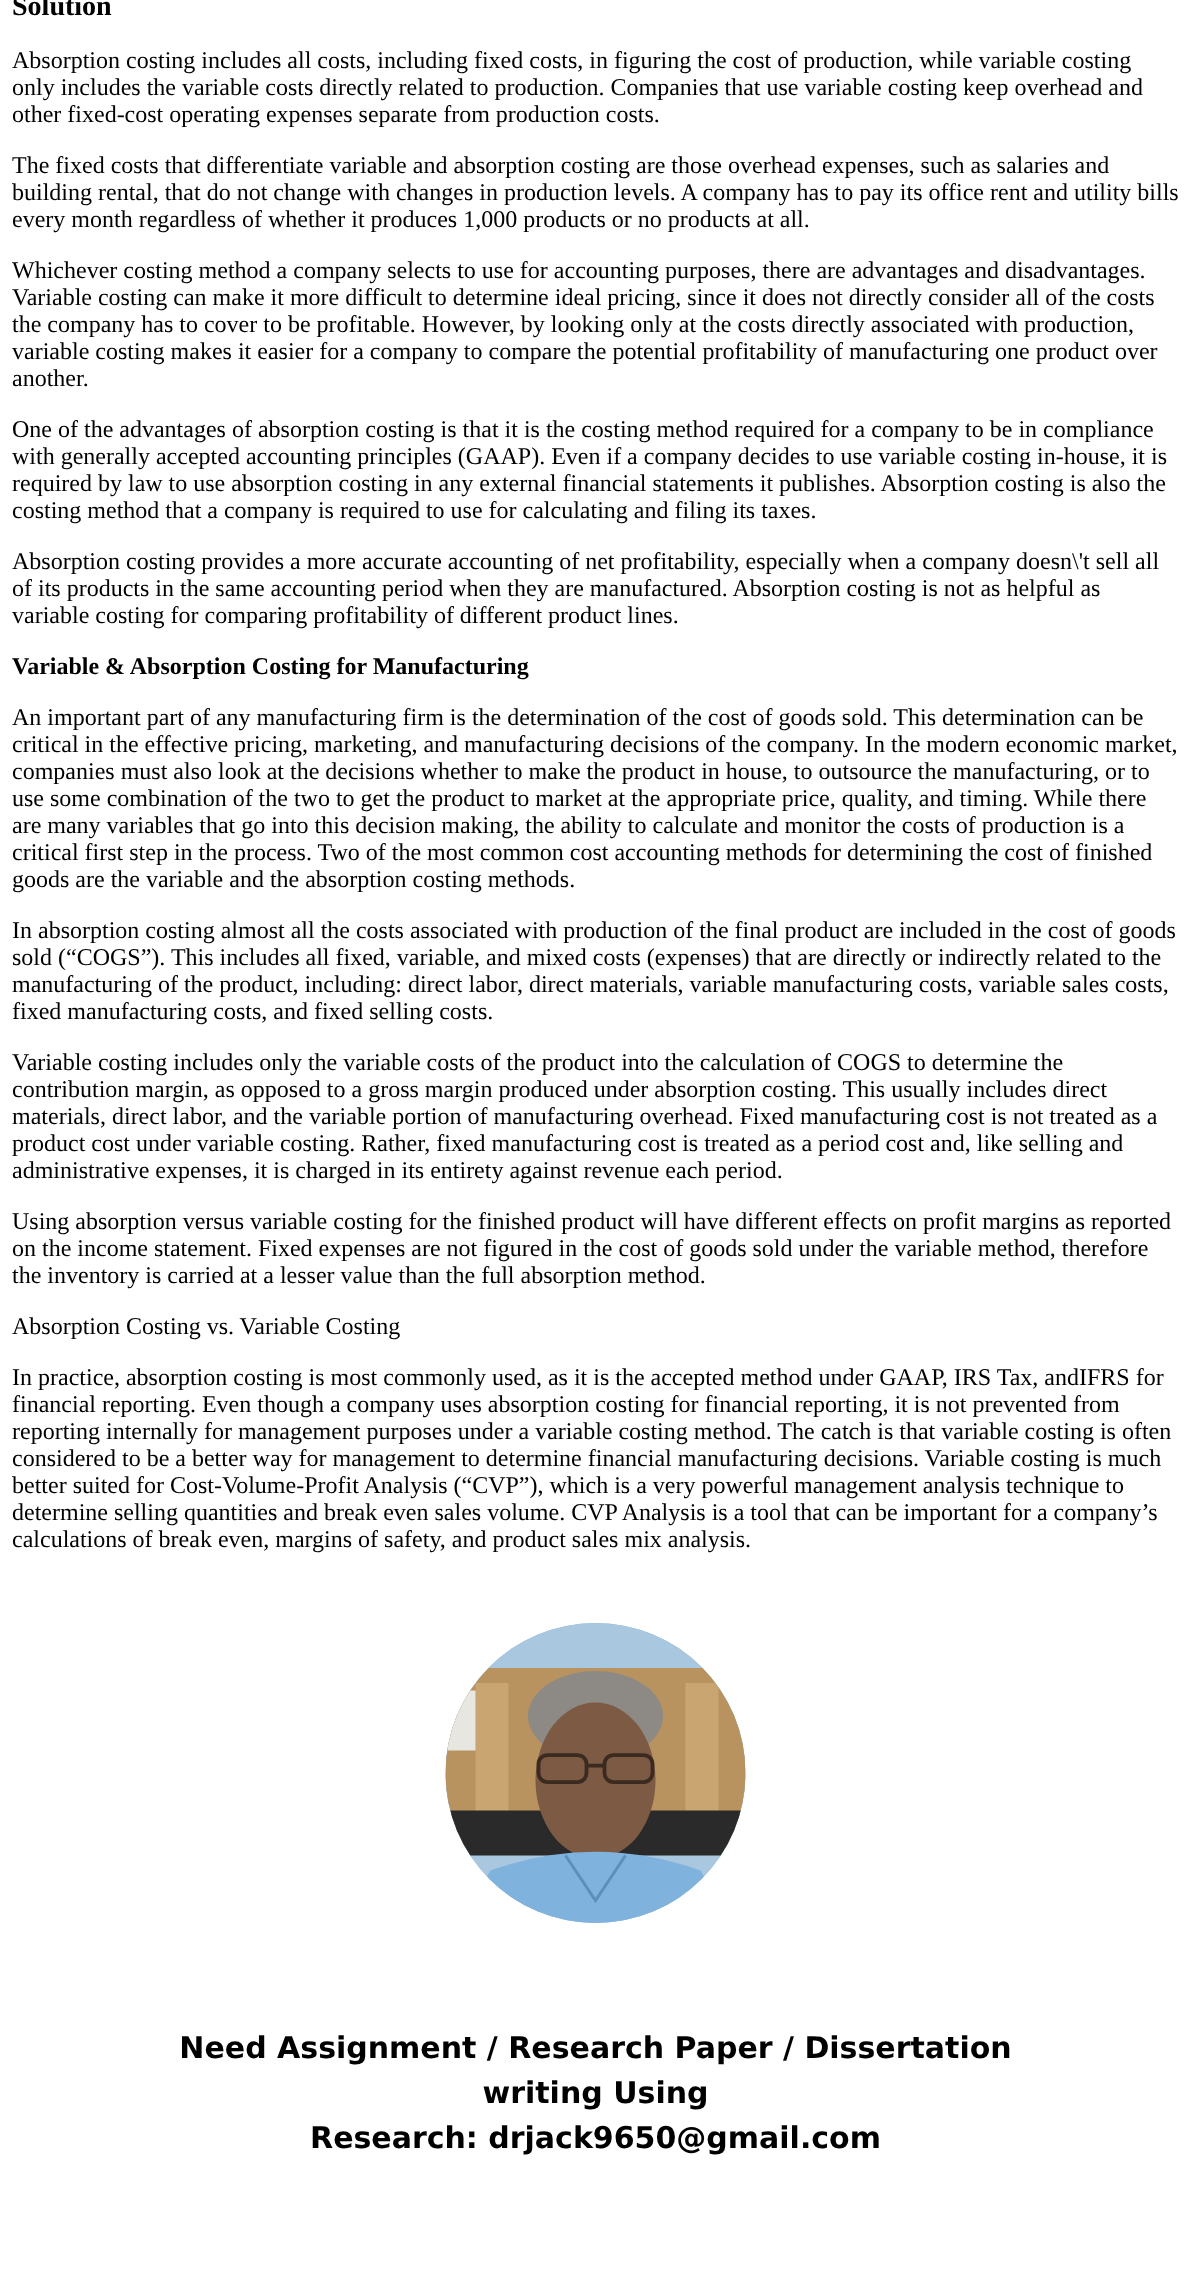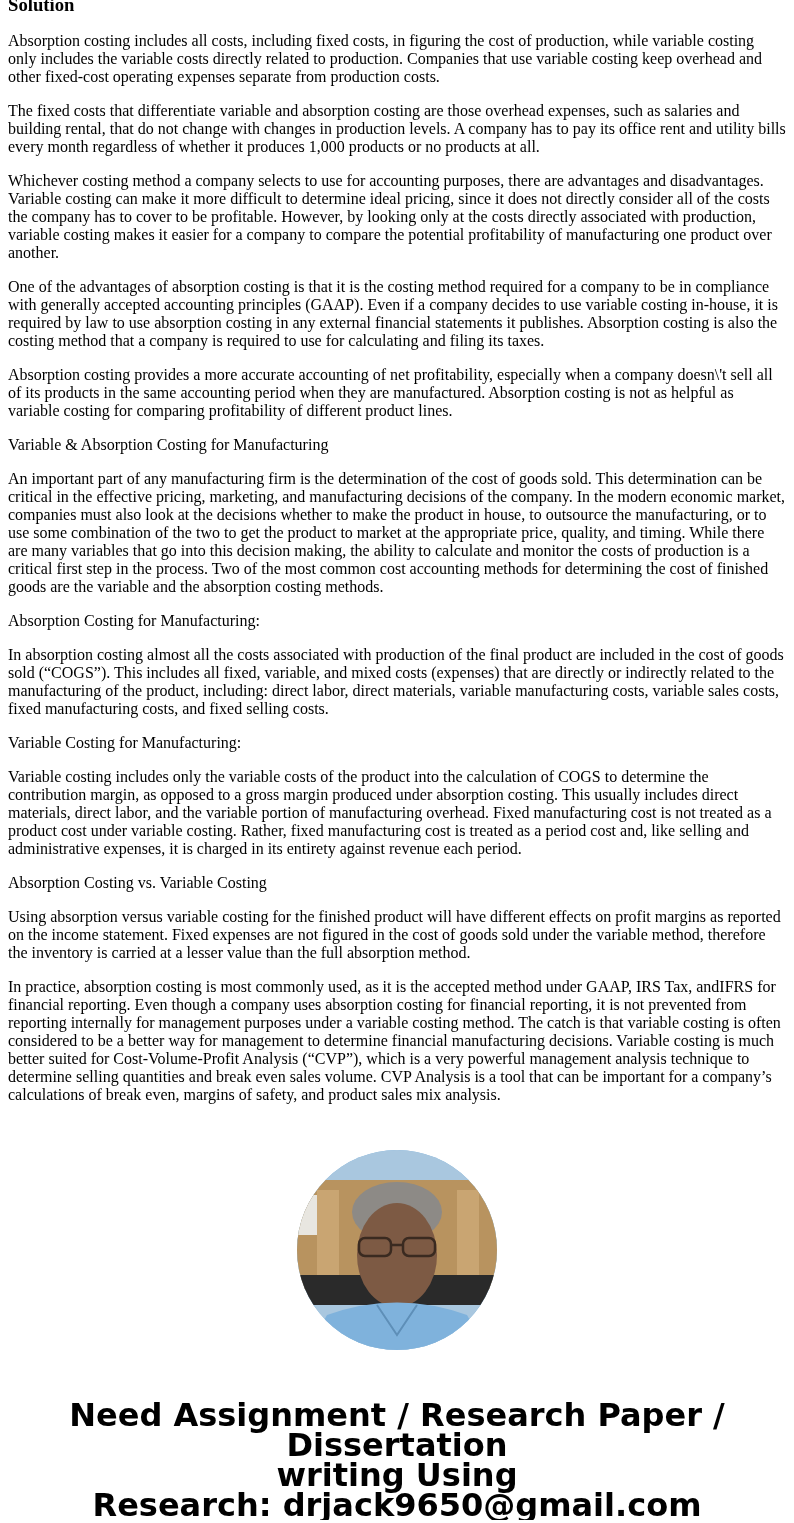--- a/index.html
+++ b/index.html
@@ -12,60 +12,58 @@
   }
   .content { padding: 0 8px; }
   h3.solution-title {
     font-family: "Liberation Serif", serif;
     font-size: 18.7px;
     font-weight: bold;
     margin: -6px 0 0 0;
     line-height: 22px;
   }
   p { margin: 16px 0 0 0; }
-  p.bold { font-weight: normal; }
+  p.bold { font-weight: bold; }
   .avatar-wrap {
     width: 794px;
     display: flex;
     justify-content: center;
     margin-top: 46px;
   }
   .avatar {
     width: 200px; height: 200px; border-radius: 50%;
     overflow: hidden; position: relative;
     background: #7fb2dc;
   }
   .promo {
     font-family: "DejaVu Sans", sans-serif;
     font-weight: bold;
-    font-size: 32px;
+    font-size: 20px;
     line-height: 30px;
     text-align: center;
-    margin-top: 50px;
+    margin-top: 68px;
     color: #000;
   }
 </style>
 </head>
 <body>
 
 <div class="content">
   <h3 class="solution-title">Solution</h3>
   <p>Absorption costing includes all costs, including fixed costs, in figuring the cost of production, while variable costing only includes the variable costs directly related to production. Companies that use variable costing keep overhead and other fixed-cost operating expenses separate from production costs.</p>
   <p>The fixed costs that differentiate variable and absorption costing are those overhead expenses, such as salaries and building rental, that do not change with changes in production levels. A company has to pay its office rent and utility bills every month regardless of whether it produces 1,000 products or no products at all.</p>
   <p>Whichever costing method a company selects to use for accounting purposes, there are advantages and disadvantages. Variable costing can make it more difficult to determine ideal pricing, since it does not directly consider all of the costs the company has to cover to be profitable. However, by looking only at the costs directly associated with production, variable costing makes it easier for a company to compare the potential profitability of manufacturing one product over another.</p>
   <p>One of the advantages of absorption costing is that it is the costing method required for a company to be in compliance with generally accepted accounting principles (GAAP). Even if a company decides to use variable costing in-house, it is required by law to use absorption costing in any external financial statements it publishes. Absorption costing is also the costing method that a company is required to use for calculating and filing its taxes.</p>
   <p>Absorption costing provides a more accurate accounting of net profitability, especially when a company doesn\'t sell all of its products in the same accounting period when they are manufactured. Absorption costing is not as helpful as variable costing for comparing profitability of different product lines.</p>
   <p class="bold">Variable &amp; Absorption Costing for Manufacturing</p>
   <p>An important part of any manufacturing firm is the determination of the cost of goods sold. This determination can be critical in the effective pricing, marketing, and manufacturing decisions of the company. In the modern economic market, companies must also look at the decisions whether to make the product in house, to outsource the manufacturing, or to use some combination of the two to get the product to market at the appropriate price, quality, and timing. While there are many variables that go into this decision making, the ability to calculate and monitor the costs of production is a critical first step in the process. Two of the most common cost accounting methods for determining the cost of finished goods are the variable and the absorption costing methods.</p>
-  <p>Absorption Costing for Manufacturing:</p>
   <p>In absorption costing almost all the costs associated with production of the final product are included in the cost of goods sold (“COGS”). This includes all fixed, variable, and mixed costs (expenses) that are directly or indirectly related to the manufacturing of the product, including: direct labor, direct materials, variable manufacturing costs, variable sales costs, fixed manufacturing costs, and fixed selling costs.</p>
-  <p>Variable Costing for Manufacturing:</p>
   <p>Variable costing includes only the variable costs of the product into the calculation of COGS to determine the contribution margin, as opposed to a gross margin produced under absorption costing. This usually includes direct materials, direct labor, and the variable portion of manufacturing overhead. Fixed manufacturing cost is not treated as a product cost under variable costing. Rather, fixed manufacturing cost is treated as a period cost and, like selling and administrative expenses, it is charged in its entirety against revenue each period.</p>
+  <p>Using absorption versus variable costing for the finished product will have different effects on profit margins as reported on the income statement. Fixed expenses are not figured in the cost of goods sold under the variable method, therefore the inventory is carried at a lesser value than the full absorption method.</p>
   <p>Absorption Costing vs. Variable Costing</p>
-  <p>Using absorption versus variable costing for the finished product will have different effects on profit margins as reported on the income statement. Fixed expenses are not figured in the cost of goods sold under the variable method, therefore the inventory is carried at a lesser value than the full absorption method.</p>
   <p>In practice, absorption costing is most commonly used, as it is the accepted method under GAAP, IRS Tax, andIFRS for financial reporting. Even though a company uses absorption costing for financial reporting, it is not prevented from reporting internally for management purposes under a variable costing method. The catch is that variable costing is often considered to be a better way for management to determine financial manufacturing decisions. Variable costing is much better suited for Cost-Volume-Profit Analysis (“CVP”), which is a very powerful management analysis technique to determine selling quantities and break even sales volume. CVP Analysis is a tool that can be important for a company’s calculations of break even, margins of safety, and product sales mix analysis.</p>
 </div>
 
 <div class="avatar-wrap">
   <div class="avatar">
     <svg width="200" height="200" viewBox="0 0 200 200">
       <rect x="0" y="0" width="200" height="200" fill="#a9c7df"></rect>
       <rect x="0" y="30" width="200" height="110" fill="#b8935f"></rect>
       <rect x="20" y="40" width="22" height="90" fill="#c9a572"></rect>
       <rect x="160" y="40" width="22" height="90" fill="#c9a572"></rect>

